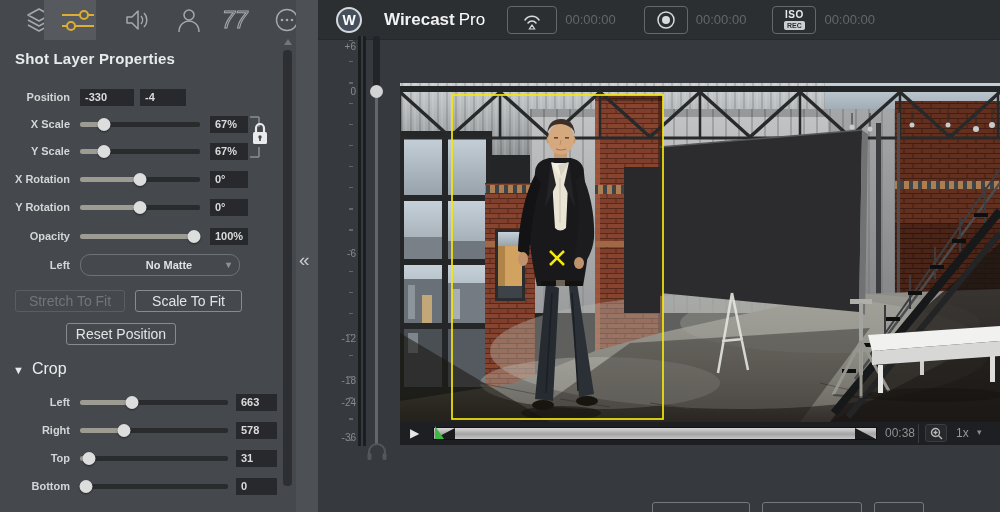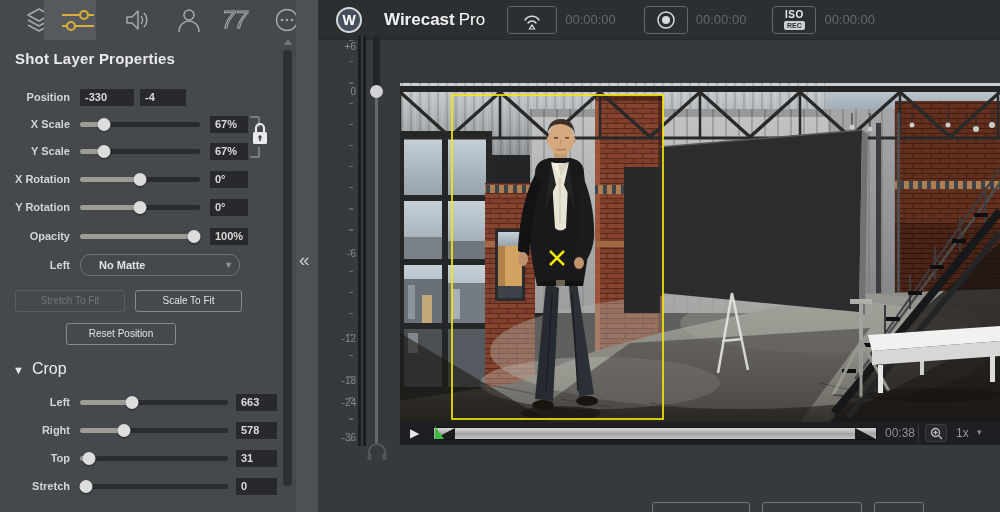--- a/index.html
+++ b/index.html
@@ -21,25 +21,25 @@
   .slider { position:relative; width:120px; height:18px; }
   .slider.wide { width:148px; }
   .track { position:absolute; left:0; right:0; top:7px; height:5px; background:#292b2d; border-radius:2px; }
   .fill { height:100%; background:#9c9c93; border-radius:2px; }
   .thumb { position:absolute; top:2.5px; width:13px; height:13px; border-radius:50%;
            background:#dcdddd; transform:translateX(-50%); box-shadow:0 1px 2px rgba(0,0,0,.45); }
   .sval { margin-left:10px; width:38px; }
   .cval { margin-left:8px; width:41px; }
 
   .dropdown { position:relative; width:160px; height:22px; border:1px solid #6e7276; border-radius:10px;
-              font-size:11px; color:#e0e1e3; line-height:20px; padding-left:18px; }
+              font-size:11px; color:#e0e1e3; line-height:20px; padding-left:18px;text-align:center; }
   .dropdown .caret { position:absolute; right:8px; top:0; color:#8e9194; font-size:10px; }
 
   .pbtn { position:absolute; height:22px; border:1px solid #888b8e; border-radius:3px; background:transparent;
-          color:#e3e4e6; font-size:10px; text-align:center; line-height:20px; }
+          color:#e3e4e6; font-size:14px; text-align:center; line-height:20px; }
   .pbtn.disabled { border-color:#5a5d61; color:#72767a; }
 
   .crophdr { position:absolute; left:13px; top:360px; color:#eceded; }
   .crophdr .tri { font-size:11px; margin-right:8px; color:#e9eaeb; }
   .crophdr .txt { font-size:16px; }
 
   .lockgrp { position:absolute; left:246px; top:112px; }
   .pscroll { position:absolute; left:283px; top:50px; width:9px; height:436px; background:#2d2f32; border-radius:4px; }
   .pscroll-up { position:absolute; left:284px; top:39px; width:0; height:0;
                 border-left:4px solid transparent; border-right:4px solid transparent; border-bottom:6px solid #72757a; }
@@ -275,21 +275,21 @@
       <span class="plabel">Top</span>
       <div class="slider wide">
         <div class="track">
             <div class="fill" style="width: 6%;"></div>
           </div>
         <div class="thumb" style="left: 6%;"></div>
       </div>
       <div class="valbox cval">31</div>
     </div>
     <div class="prow" style="top:477px">
-      <span class="plabel">Stretch</span>
+      <span class="plabel">Bottom</span>
       <div class="slider wide">
         <div class="track">
             <div class="fill" style="width: 4%;"></div>
           </div>
         <div class="thumb" style="left: 4%;"></div>
       </div>
       <div class="valbox cval">0</div>
     </div>
 
     <div class="pscroll-up"></div>

